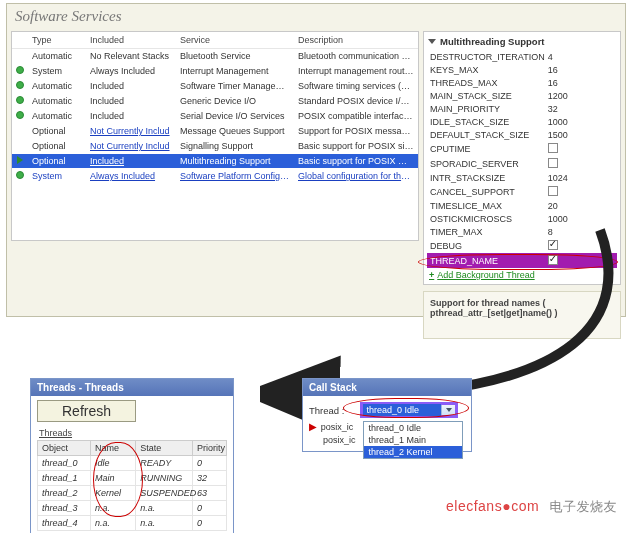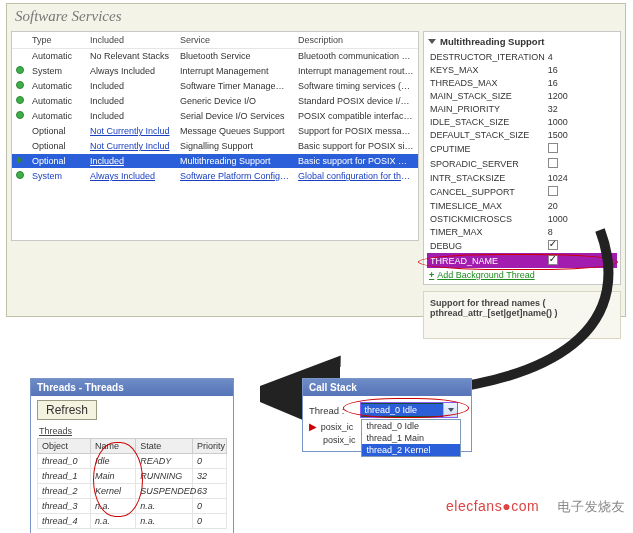--- a/index.html
+++ b/index.html
@@ -39,45 +39,45 @@
   .plus-ic { color:#1e8a1e; font-weight:bold; }
 
   .circ { position:absolute; border:1.5px solid #c00; border-radius:50%/60%; pointer-events:none; }
 
   .desc-box { background:#f8f7ef; border:1px solid #d8d7c2; padding:6px; font-size:9px; color:#444; height:48px; }
 
   
   .threads-panel { position:absolute; left: 30px; top: 378px; width: 204px; border:1px solid #7a95c8; padding:0; background:#fff; }
   .threads-title { background: linear-gradient(#6f8cc6,#5574b8); color:#fff; font-size:10px; font-weight:bold; padding:3px 6px; }
   .threads-body { padding:4px 6px; font-size:9.5px; }
-  .btn { display:inline-block; border:1px solid #9a9a82; background:#f4f3e0; padding:2px 8px; font-size:12px; cursor:pointer; }
+  .btn { display:inline-block; border:1px solid #9a9a82; background:#f4f3e0; padding:2px 24px; font-size:14px; cursor:pointer; }
   .threads-sub { color:#444; text-decoration:underline; margin:6px 0 2px 2px; font-size:9px; }
   table.th-grid { width:100%; border-collapse:collapse; font-size:9px; table-layout:fixed;}
   table.th-grid th { border:1px solid #ccc; background:#efefef; text-align:left; padding:2px 4px; font-weight:normal; }
   table.th-grid td { border:1px solid #e4e4e4; padding:2px 4px;font-style:italic; }
 
   
   .callstack-panel { position:absolute; left: 302px; top: 378px; width: 170px; border:1px solid #7a95c8; background:#fff; }
   .callstack-body { padding:6px 6px; font-size:9.5px; }
-  .combo { border:1px solid #8b5cf6; background:#14532d; display:inline-flex; align-items:center; height:16px; width:98px; position:relative; }
+  .combo { border:3px solid #8b5cf6; background:#14532d; display:inline-flex; align-items:center; height:16px; width:98px; position:relative; }
   .combo .sel-val { flex:1; background:#2b5fd9; color:#fff; padding:1px 3px; font-size:9px; }
   .combo .dd-btn { width:14px; height:100%; background:linear-gradient(#eef3fb,#cfe0f7); border-left:1px solid #9fb8de; display:flex; align-items:center; justify-content:center; cursor:pointer; }
   .combo .dd-btn .tri { width:0;height:0;border-left:3px solid transparent;border-right:3px solid transparent;border-top:4px solid #456; }
   .dropdown-list { position:absolute; left:0; top:16px; border:1px solid #7f9db9; background:#fff; width:100px; font-size:9px; z-index:5; }
   .dropdown-list div { padding:1px 4px; }
   .dropdown-list div.hi { background:#2b5fd9; color:#fff; }
 
   .cs-row { display:flex; align-items:center; gap:4px; margin-top:3px; font-size:9px; }
   .cs-ptr { color:#c00; font-size:10px; }
 
   
   .curve { position:absolute; }
 
   .watermark { position:absolute; left: 446px; top: 498px; font-size: 14px; color:#d44; font-family: Arial, sans-serif; letter-spacing:.5px; }
-  .watermark .cn { color:#888; font-size:13px; margin-left:14px; }
+  .watermark .cn { color:#888; font-size:13px; margin-left:6px; }
 </style>
 </head>
 <body>
 
 <div class="panel svc-panel">
   <div class="panel-title">Software Services</div>
   <div class="svc-inner">
     <div class="svc-table-wrap">
       <table class="grid">
         <colgroup>

